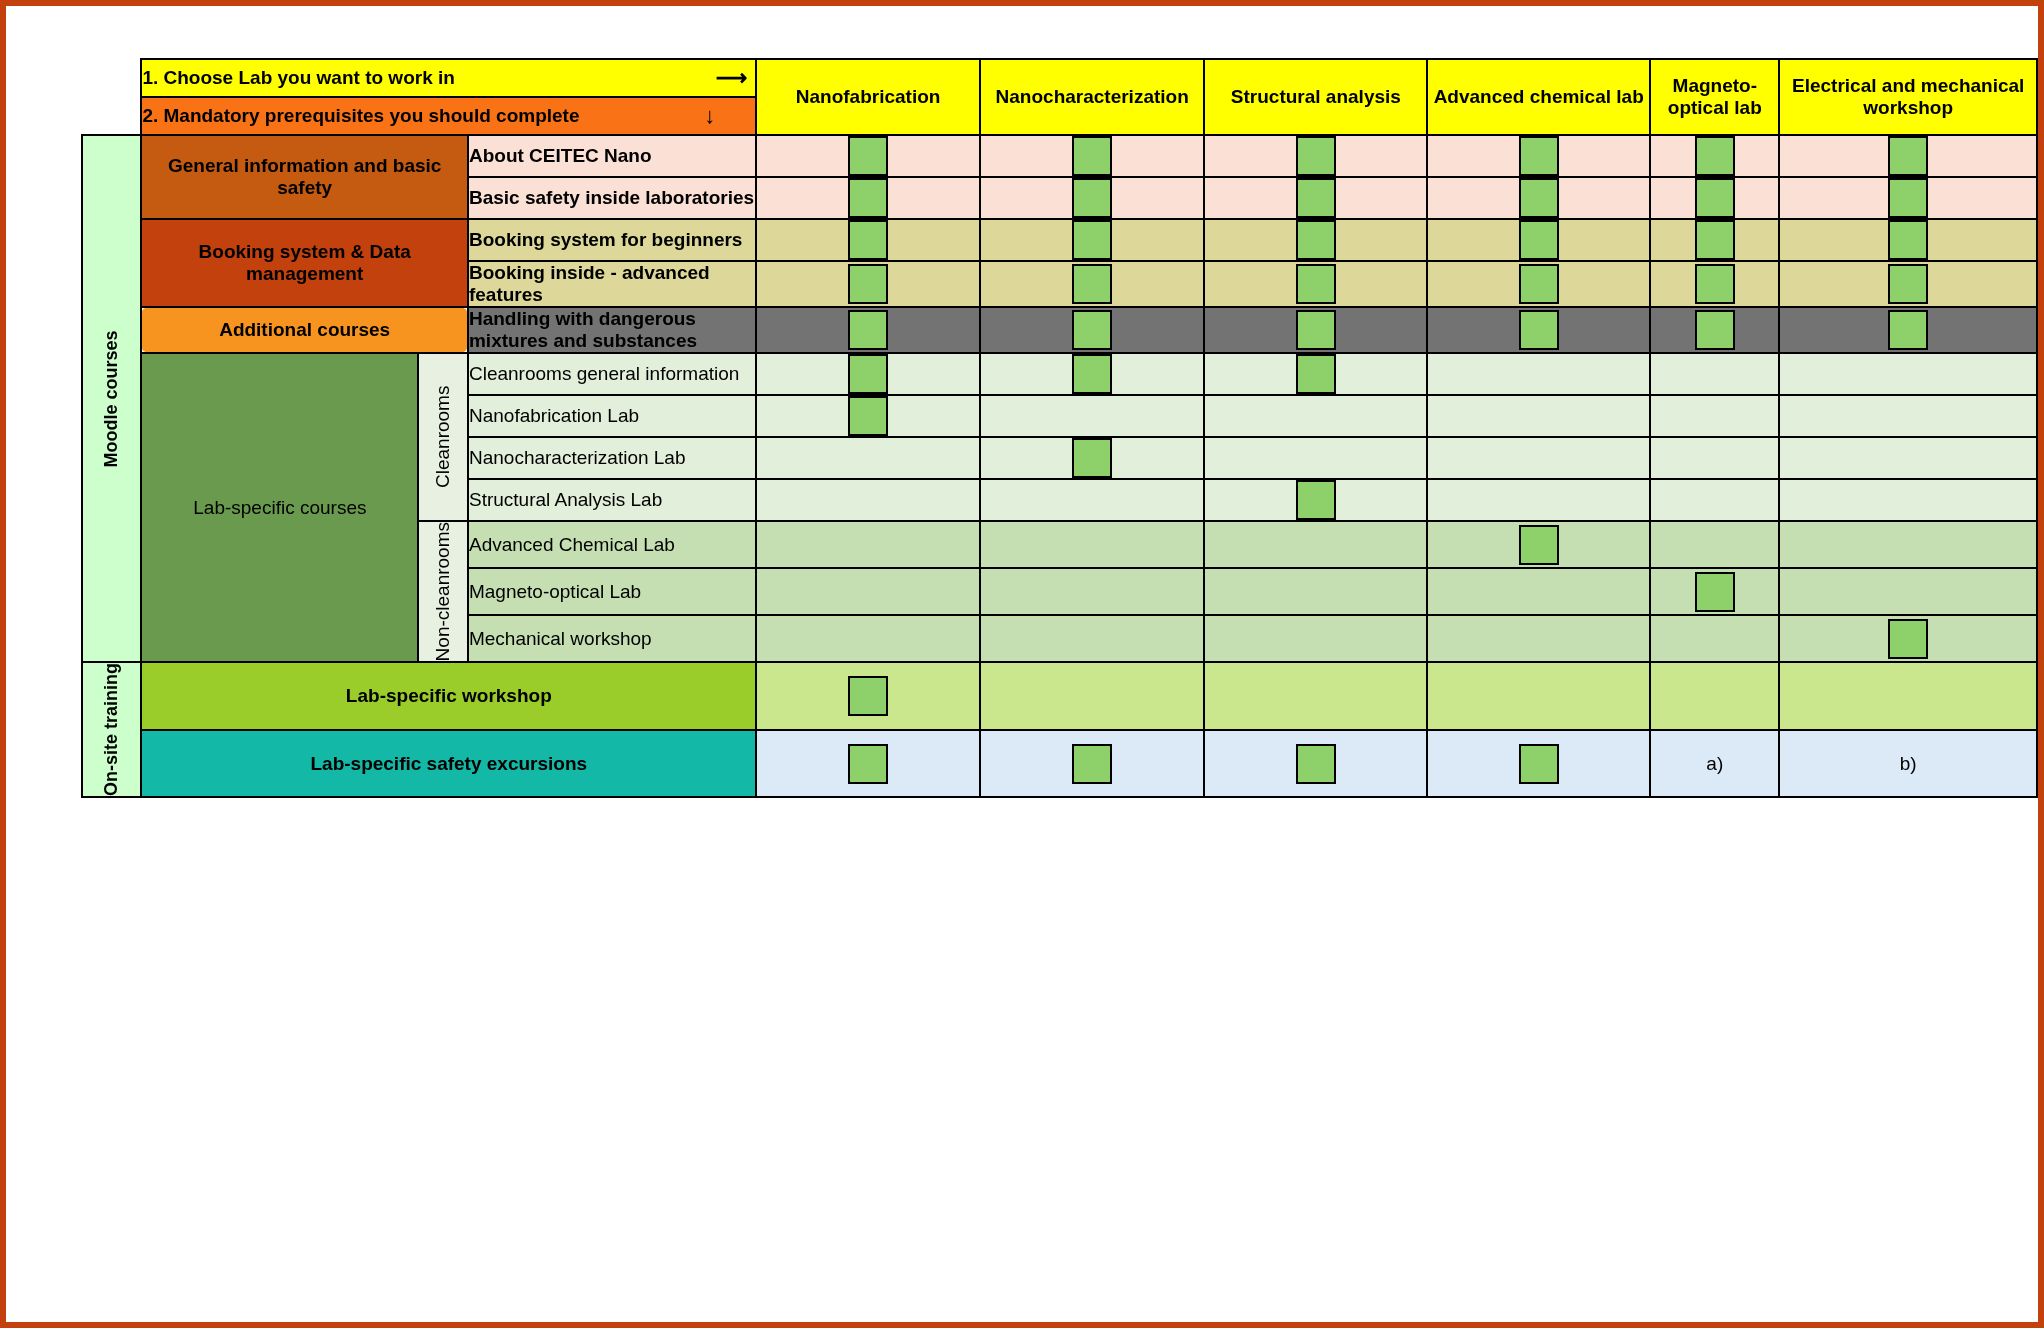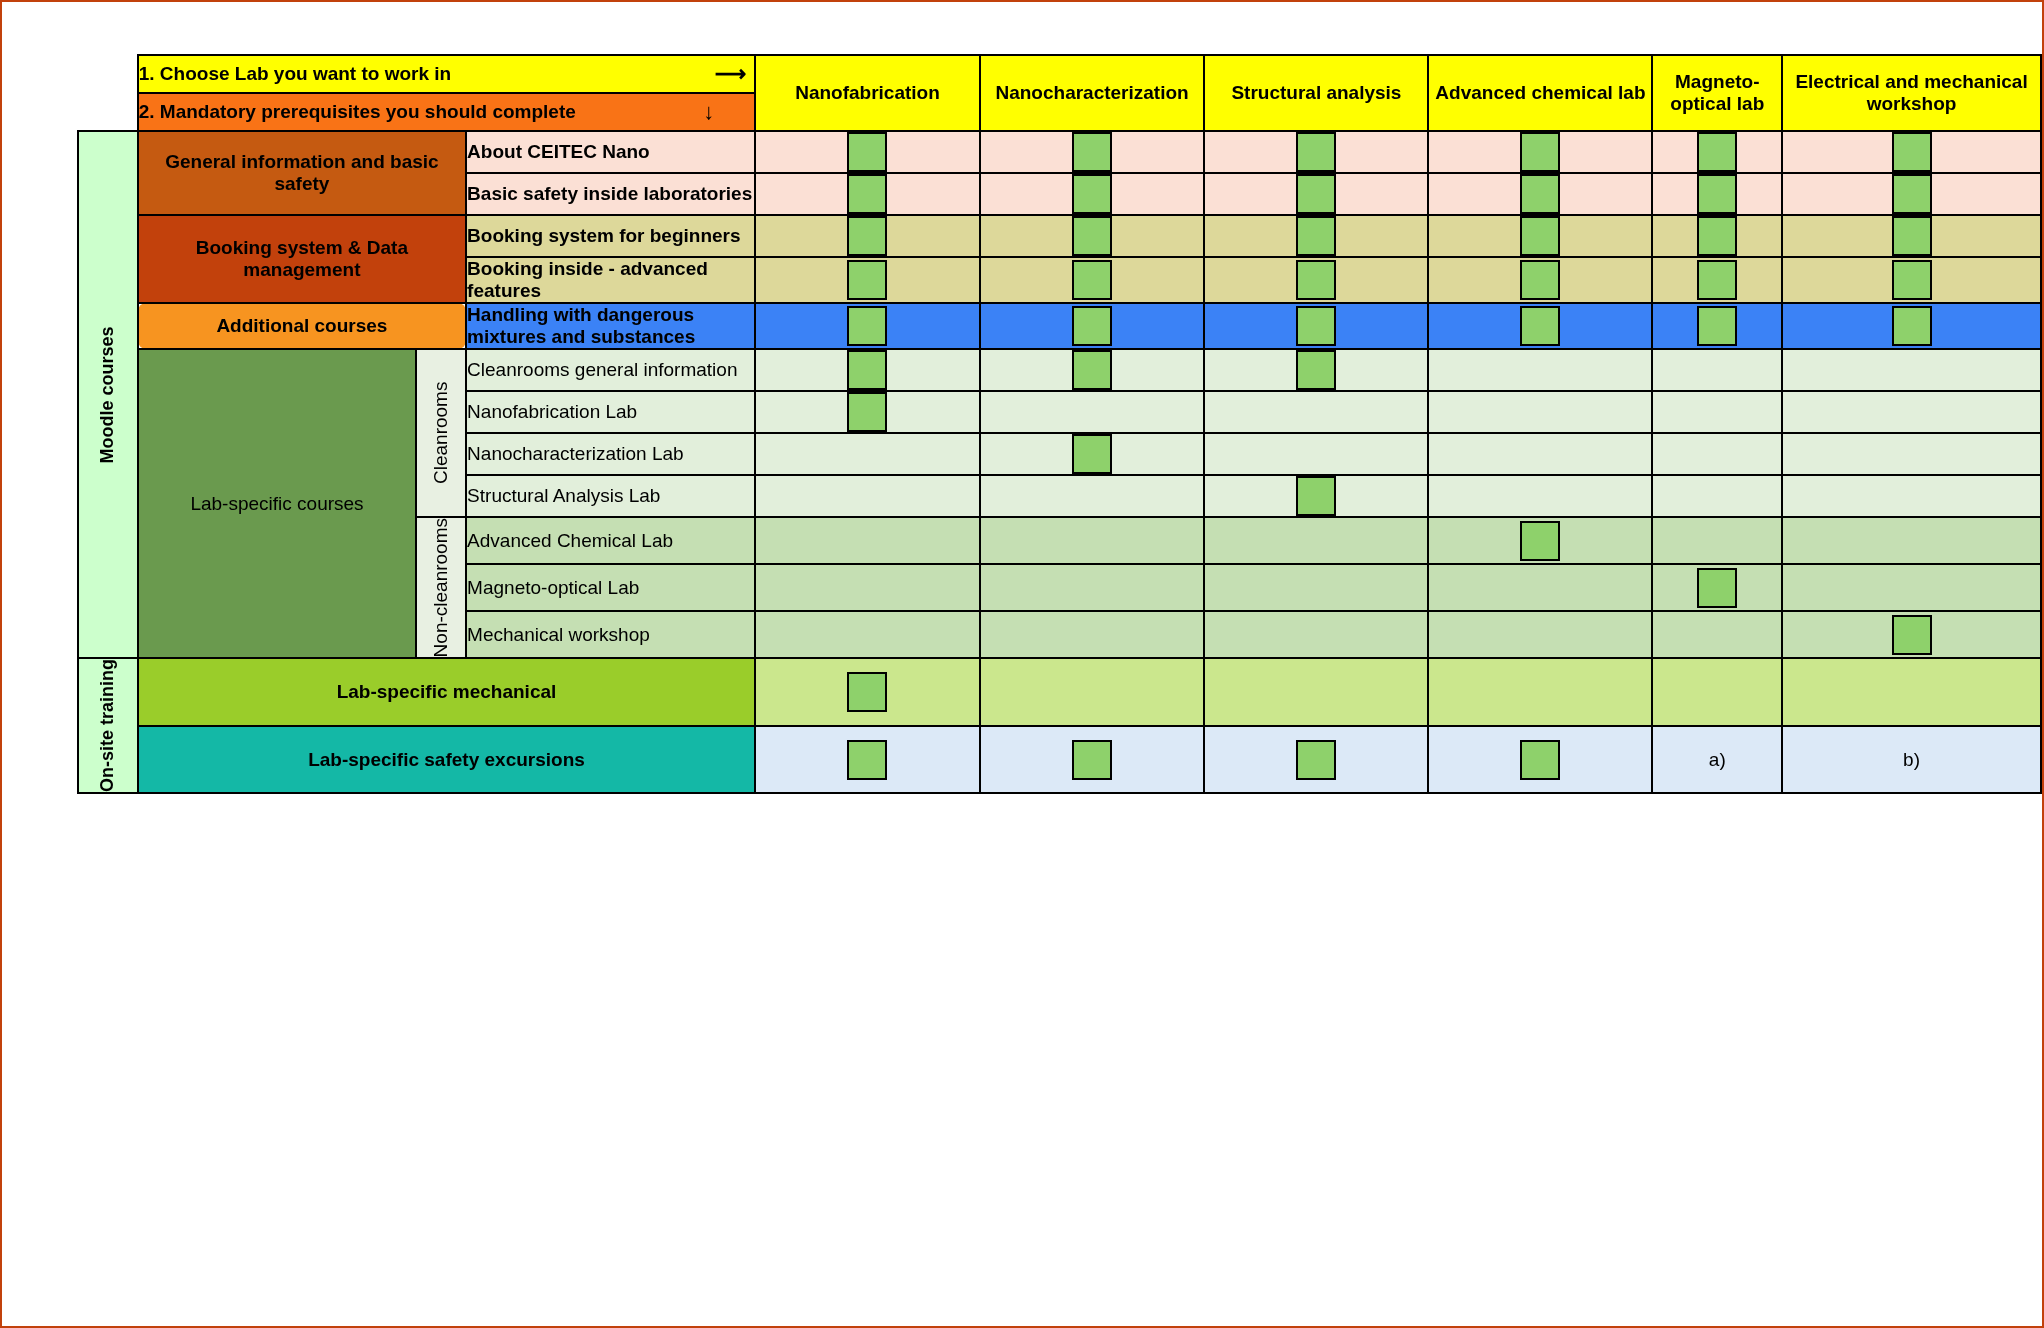--- a/index.html
+++ b/index.html
@@ -7,21 +7,21 @@
     width:2044px;height:1328px;
     background:#ffffff;
     font-family:"Liberation Sans", sans-serif;
     color:#000;
     overflow:hidden;
   }
   .sheet{
     position:relative;
     width:2044px;height:1328px;
     box-sizing:border-box;
-    border:2px solid #c2410c;
+    border:6px solid #c2410c;
     background:#fff;
   }
   table.matrix{
     position:absolute;
     left:75px; top:52px;
     border-collapse:collapse;
     table-layout:fixed;
   }
   table.matrix td{
     border:2px solid #000;
@@ -84,21 +84,21 @@
   .cat-labspec{background:#6a9a4e;font-weight:normal;}
   .cat-interview{background:#9acd2a;}
   .cat-excursion{background:#14b8a6;}
   .subcat{background:#e8f0e2;}
 
   
   .course{font-size:19px;padding:8px 12px;}
   .course-bold{font-weight:bold;}
   .r-general{background:#fbe0d5;}
   .r-booking{background:#ddd89a;margin-left:28px;}
-  .r-additional{background:#3b82f6;margin-top:23px;}
+  .r-additional{background:#737373;margin-top:23px;}
   .r-clean{background:#e2efdb;}
   .r-nonclean{background:#c5dfb3;}
   .r-interview{background:#cbe78d;}
   .r-excursion{background:#dce9f7;}
 
   
   .mark{
     width:36px;height:36px;
     background:#8ed16b;
     border:2px solid #000;
@@ -353,21 +353,21 @@
     <td class="r-nonclean empty"></td>
     <td class="r-nonclean empty"></td>
     <td class="r-nonclean empty"></td>
     <td class="r-nonclean cellmid">
             <div class="mark"></div>
           </td>
   </tr>
 
   <tr>
     <td class="onsite vert" rowspan="2">On-site training</td>
-    <td class="cat cat-interview" colspan="3">Lab-specific mechanical</td>
+    <td class="cat cat-interview" colspan="3">Lab-specific workshop</td>
     <td class="r-interview cellmid">
             <div class="mark"></div>
           </td>
     <td class="r-interview empty"></td>
     <td class="r-interview empty"></td>
     <td class="r-interview empty"></td>
     <td class="r-interview empty"></td>
     <td class="r-interview empty"></td>
   </tr>
 

